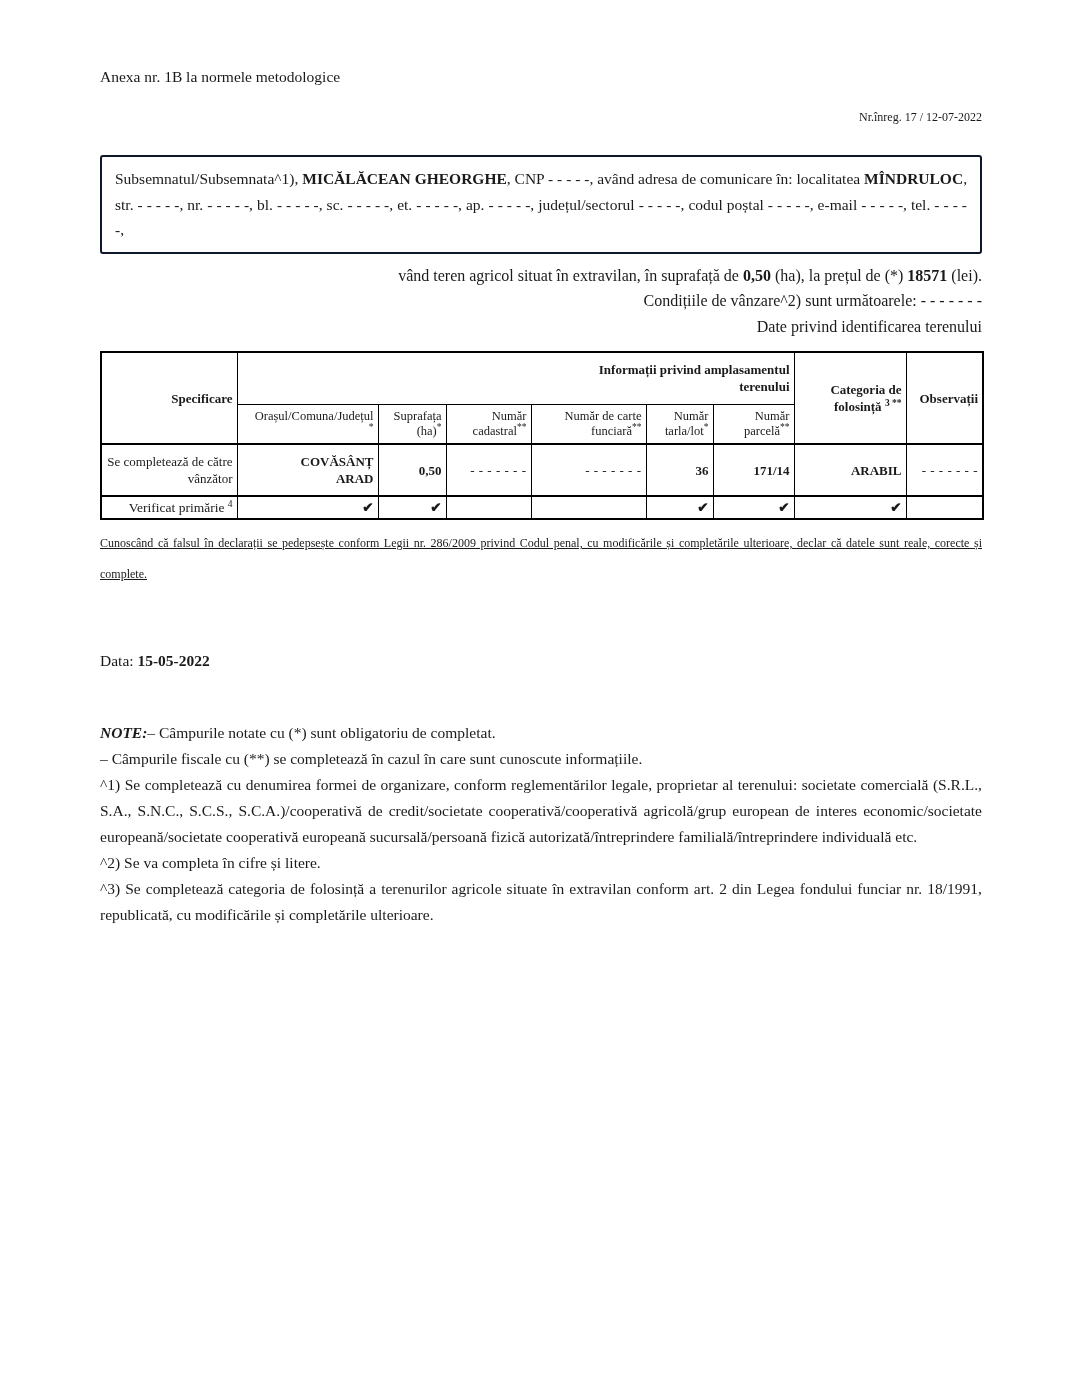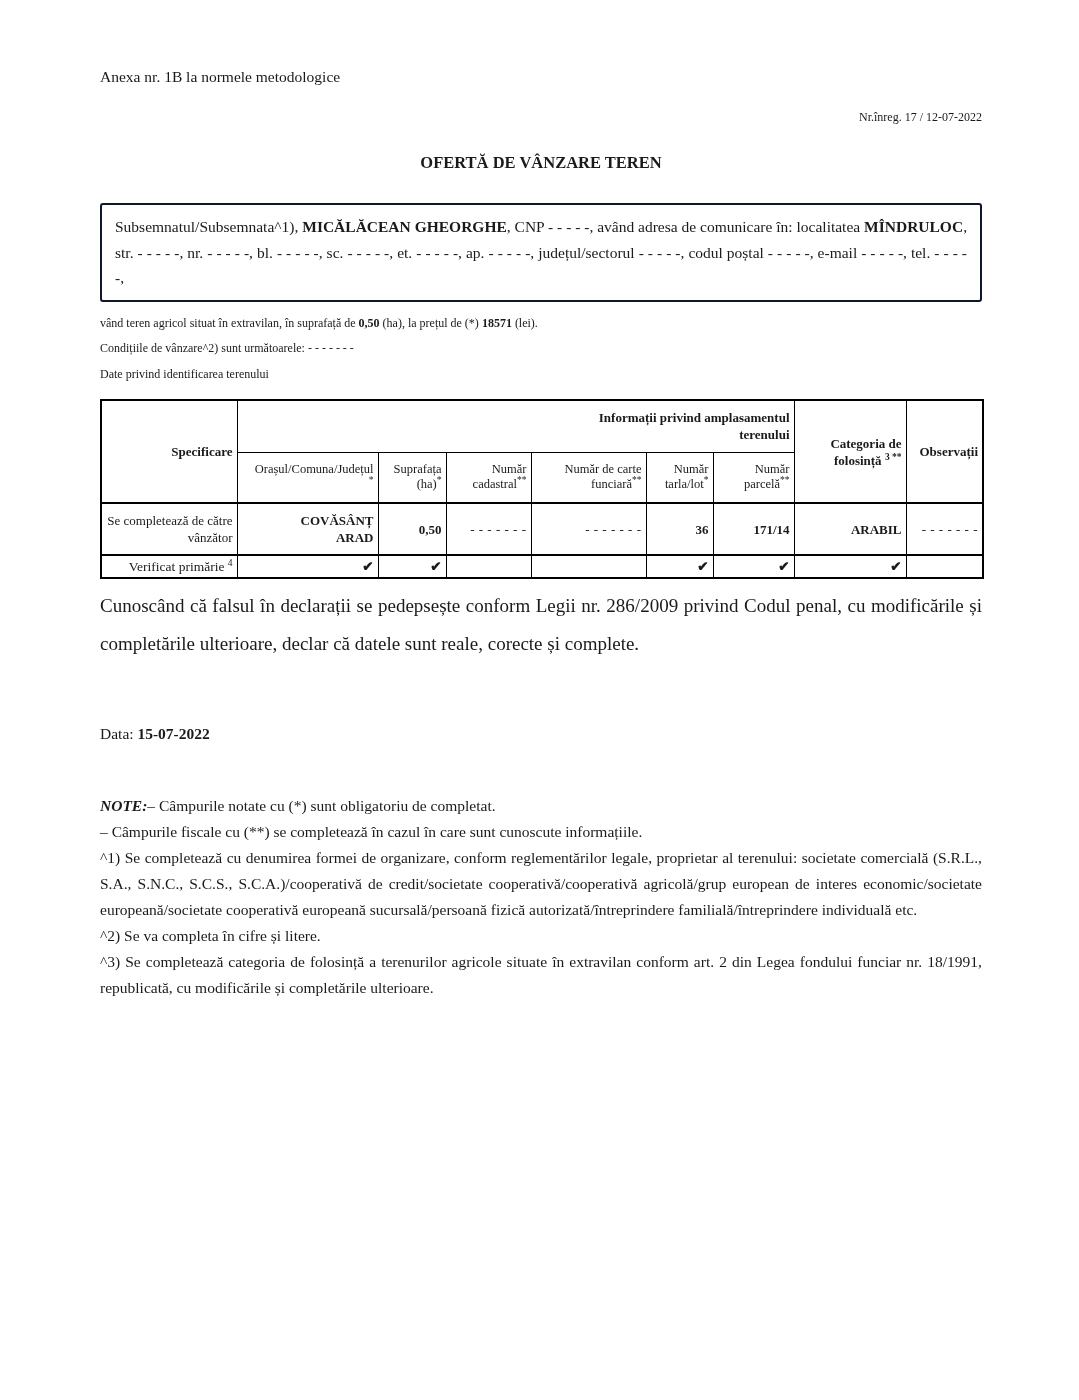--- a/index.html
+++ b/index.html
@@ -18,52 +18,51 @@
   .subject-box {
     margin-top:30px;
     border:2px solid #0f172a;
     border-radius:3px;
     padding:9px 13px;
     font-size:15.5px; line-height:25.5px;
     text-align:justify;
   }
   .b { font-weight:bold; }
 
-  .sale-block { margin-top:9px; font-size:12px; line-height:25.5px; }
+  .sale-block { margin-top:9px; font-size:16px; line-height:25.5px;text-align:right; }
 
   table.land { margin-top:12px; width:882px; border-collapse:collapse; table-layout:fixed; border:2px solid #000; }
   table.land td { border:1px solid #000; text-align:right; vertical-align:middle; padding:2px 4px; overflow:hidden; }
   tr.hdr-top td { height:52px; }
-  tr.hdr-sub td { height:51px; font-size:12.5px; line-height:15px; }
+  tr.hdr-sub td { height:40px; font-size:12.5px; line-height:15px; }
   .th { font-weight:bold; font-size:13px; line-height:17px; }
   tr.seller-row td { height:52px; border-top:2px solid #000; border-bottom:2px solid #000; font-size:13px; line-height:17px; }
   tr.verify-row td { height:19px; font-size:13.5px; }
   td.label-cell { text-align:justify; font-weight:normal; font-size:13.5px; line-height:19px; padding:2px 6px; }
   td.vlabel-cell { text-align:left; font-weight:normal; font-size:13.5px; padding:2px 6px; }
   .dash { font-size:12px; letter-spacing:.5px; white-space:nowrap; }
   .check { font-weight:bold; font-size:14px; }
   sup { font-size:9.5px; line-height:0; }
 
-  .declaration { margin-top:8px; font-size:19px; line-height:38px; text-align:justify; }
+  .declaration { margin-top:8px; font-size:12px; line-height:31px; text-align:justify;text-decoration:underline; }
   .date-line { margin-top:62px; font-size:15.5px; }
 
   .notes { margin-top:50px; font-size:15.5px; line-height:26px; }
   .notes p { text-align:justify; }
   .note-title { font-weight:bold; font-style:italic; }
 </style>
 </head>
 <body>
 
 <div class="page">
 
   <div class="annex">Anexa nr. 1B la normele metodologice</div>
 
   <div class="reg">Nr.înreg. 17 / 12-07-2022</div>
 
-  <div class="title">OFERTĂ DE VÂNZARE TEREN</div>
 
   <div class="subject-box"><span>Subsemnatul/Subsemnata^1), </span><span class="b">MICĂLĂCEAN GHEORGHE</span><span>, CNP - - - - -, având adresa de comunicare în: localitatea </span><span class="b">MÎNDRULOC</span><span>, str. - - - - -, nr. - - - - -, bl. - - - - -, sc. - - - - -, et. - - - - -, ap. - - - - -, județul/sectorul - - - - -, codul poștal - - - - -, e-mail - - - - -, tel. - - - - -,</span></div>
 
   <div class="sale-block">
     <div><span>vând teren agricol situat în extravilan, în suprafață de </span><span class="b">0,50</span><span> (ha), la prețul de (*) </span><span class="b">18571</span><span> (lei).</span></div>
     <div>Condițiile de vânzare^2) sunt următoarele: - - - - - - -</div>
     <div>Date privind identificarea terenului</div>
   </div>
 
   <table class="land">
@@ -140,21 +139,21 @@
       <td class="check">✔</td>
       <td class="check">✔</td>
       <td class="check">✔</td>
       <td class="check"></td>
     </tr>
   </tbody>
     </table>
 
   <div class="declaration">Cunoscând că falsul în declarații se pedepsește conform Legii nr. 286/2009 privind Codul penal, cu modificările și completările ulterioare, declar că datele sunt reale, corecte și complete.</div>
 
-  <div class="date-line"><span>Data: </span><span class="b">15-07-2022</span></div>
+  <div class="date-line"><span>Data: </span><span class="b">15-05-2022</span></div>
 
   <div class="notes">
     <p><span class="note-title">NOTE:</span><span>– Câmpurile notate cu (*) sunt obligatoriu de completat.</span></p>
     <p>– Câmpurile fiscale cu (**) se completează în cazul în care sunt cunoscute informațiile.</p>
     <p>^1) Se completează cu denumirea formei de organizare, conform reglementărilor legale, proprietar al terenului: societate comercială (S.R.L., S.A., S.N.C., S.C.S., S.C.A.)/cooperativă de credit/societate cooperativă/cooperativă agricolă/grup european de interes economic/societate europeană/societate cooperativă europeană sucursală/persoană fizică autorizată/întreprindere familială/întreprindere individuală etc.</p>
     <p>^2) Se va completa în cifre și litere.</p>
     <p>^3) Se completează categoria de folosință a terenurilor agricole situate în extravilan conform art. 2 din Legea fondului funciar nr. 18/1991, republicată, cu modificările și completările ulterioare.</p>
   </div>
 
 </div>

